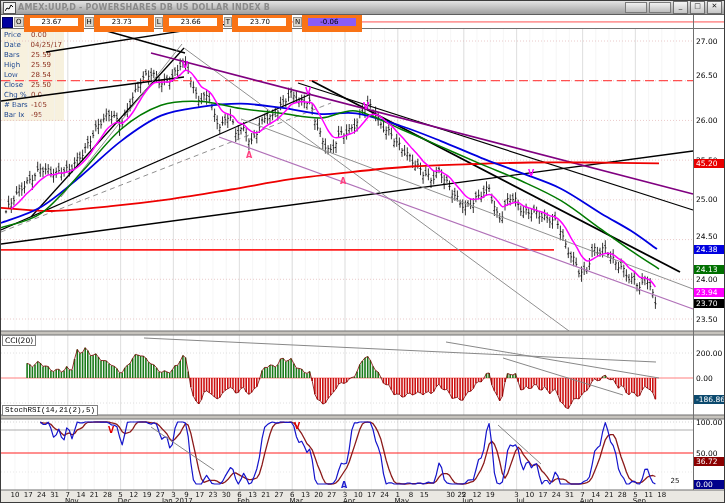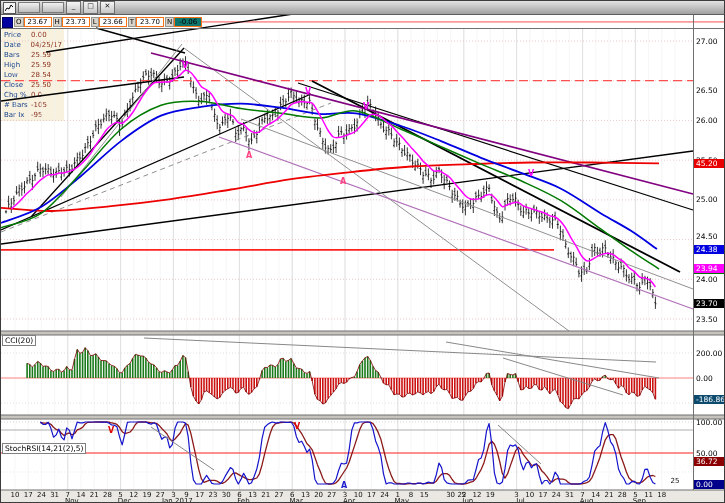--- a/index.html
+++ b/index.html
@@ -10,22 +10,22 @@
        display:flex;align-items:center;gap:2px;padding:0 2px;box-sizing:border-box;z-index:20;}
   .appicon{width:11px;height:10px;background:#f4f4f4;border:1px solid #555;display:flex;align-items:center;justify-content:center;}
   .wtitle{flex:1;font-size:8px;font-weight:bold;color:#8a8a8a;white-space:nowrap;overflow:hidden;letter-spacing:.2px;}
   .minibtn{width:20px;height:9px;background:linear-gradient(#f0f0f0,#bdbdbd);border:1px solid #7a7a7a;}
   .winbtn{width:13px;height:11px;background:linear-gradient(#f6f6f6,#c6c6c6);border:1px solid #6f6f6f;
        font-size:7px;line-height:9px;text-align:center;color:#222;}
   .quotebar{position:absolute;left:1px;top:15px;height:12px;display:flex;align-items:center;gap:1px;z-index:10;}
   .bluesq{width:9px;height:9px;background:#0000a0;border:1px solid #000060;}
   .qf{display:flex;align-items:center;}
   .qlbl{font-size:7px;color:#000;background:#d8d4cc;border:1px solid #9a968e;padding:0 1px;line-height:8px;}
-  .qval{font-size:7px;color:#000;background:#fff;border:1px solid #f97316;width:24px;text-align:center;line-height:8px;padding:0 1px;overflow:hidden;}
-  .qval.neg{background:#0f766e;}
+  .qval{font-size:7px;color:#000;background:#fff;border:6px solid #f97316;width:24px;text-align:left;line-height:8px;padding:0 12px;overflow:hidden;}
+  .qval.neg{background:#8b5cf6;}
   .infopanel{position:absolute;left:1px;top:28px;width:62px;background:#f7f1de;z-index:4;padding:1px 0;}
   .irow{display:flex;font-size:7px;line-height:10px;padding:0 2px;}
   .ilbl{width:27px;color:#16418c;}
   .ival{color:#8b3020;}
   #chart{position:absolute;left:0;top:0;z-index:5;pointer-events:none;}
   #overlays{position:absolute;left:0;top:0;width:100%;height:100%;z-index:10;pointer-events:none;}
   .axlbl{position:absolute;left:695px;width:29px;font-size:7.5px;color:#000;}
   .badge{position:absolute;left:693px;width:30px;height:9px;font-size:7.5px;color:#fff;line-height:9.5px;padding-left:2px;}
   .dtick{position:absolute;font-size:7px;color:#111;transform:translateX(-50%);}
   .plabel{position:absolute;background:#fff;border:1px solid #808080;font-size:7.5px;line-height:9px;padding:0 2px;color:#000;}
@@ -35,20 +35,21 @@
 <body>
 
 <div class="win">
 
   <div class="titlebar">
     <div class="appicon">
       <svg width="9" height="8">
           <polyline points="0,7 2,4 4,5 6,1 8,3" fill="none" stroke="#000" stroke-width="1"></polyline>
         </svg>
     </div>
+    <div class="wtitle">AMEX:UUP,D - POWERSHARES DB US DOLLAR INDEX B</div>
     <div class="minibtn"></div>
     <div class="minibtn"></div>
     <div class="winbtn">_</div>
     <div class="winbtn">□</div>
     <div class="winbtn">✕</div>
   </div>
 
   <div class="datebg"></div>
 
   <div class="quotebar" id="quotebar">
@@ -239,33 +240,33 @@
       <line x1="0" y1="334" x2="725" y2="334" stroke="#707070" stroke-width="1"></line>
       <rect x="0" y="414" width="725" height="4" fill="#c6c3bd"></rect>
       <line x1="0" y1="414" x2="725" y2="414" stroke="#707070" stroke-width="1.2"></line>
       <line x1="0" y1="418" x2="725" y2="418" stroke="#707070" stroke-width="1"></line>
       <line x1="0" y1="489" x2="725" y2="489" stroke="#707070" stroke-width="1.2"></line>
       <line x1="692.5" y1="14" x2="692.5" y2="489" stroke="#707070" stroke-width="1"></line>
     </svg>
 
   <div id="overlays">
     <div class="plabel" style="left:1px;top:334px;">CCI(20)</div>
-    <div class="plabel" style="left:1px;top:442px;">StochRSI(14,21(2),5)</div>
+    <div class="plabel" style="left:1px;top:404px;font-family:Liberation Mono, monospace;">StochRSI(14,21(2),5)</div>
   <div class="axlbl" style="top:35.5px">27.00</div>
-      <div class="axlbl" style="top:85px">26.50</div>
+      <div class="axlbl" style="top:70px">26.50</div>
       <div class="axlbl" style="top:114.9px">26.00</div>
       <div class="axlbl" style="top:154.6px">25.50</div>
       <div class="axlbl" style="top:194.4px">25.00</div>
       <div class="axlbl" style="top:231px">24.50</div>
       <div class="axlbl" style="top:273.8px">24.00</div>
       <div class="axlbl" style="top:313.5px">23.50</div>
       <div class="badge" style="top:157.8px;background:#e80000">45.20</div>
       <div class="badge" style="top:243.6px;background:#0000e0">24.38</div>
       <div class="badge" style="top:263.5px;background:#007000">24.13</div>
-      <div class="badge" style="top:263px;background:#ff00ff">23.94</div>
+      <div class="badge" style="top:287px;background:#ff00ff">23.94</div>
       <div class="badge" style="top:297.6px;background:#000000">23.70</div>
       <div class="axlbl" style="top:347.5px">200.00</div>
       <div class="axlbl" style="top:372.5px">0.00</div>
       <div class="badge" style="top:394px;background:#0c4a6e">-186.86</div>
       <div class="axlbl" style="top:416.5px">100.00</div>
       <div class="axlbl" style="top:447.5px">50.00</div>
       <div class="badge" style="top:455.7px;background:#8b0000">36.72</div>
       <div class="badge" style="top:478.5px;background:#00008b">0.00</div>
       <div class="dtick" style="left:14.0px;top:489.5px">10</div>
       <div class="dtick" style="left:27.2px;top:489.5px">17</div>

